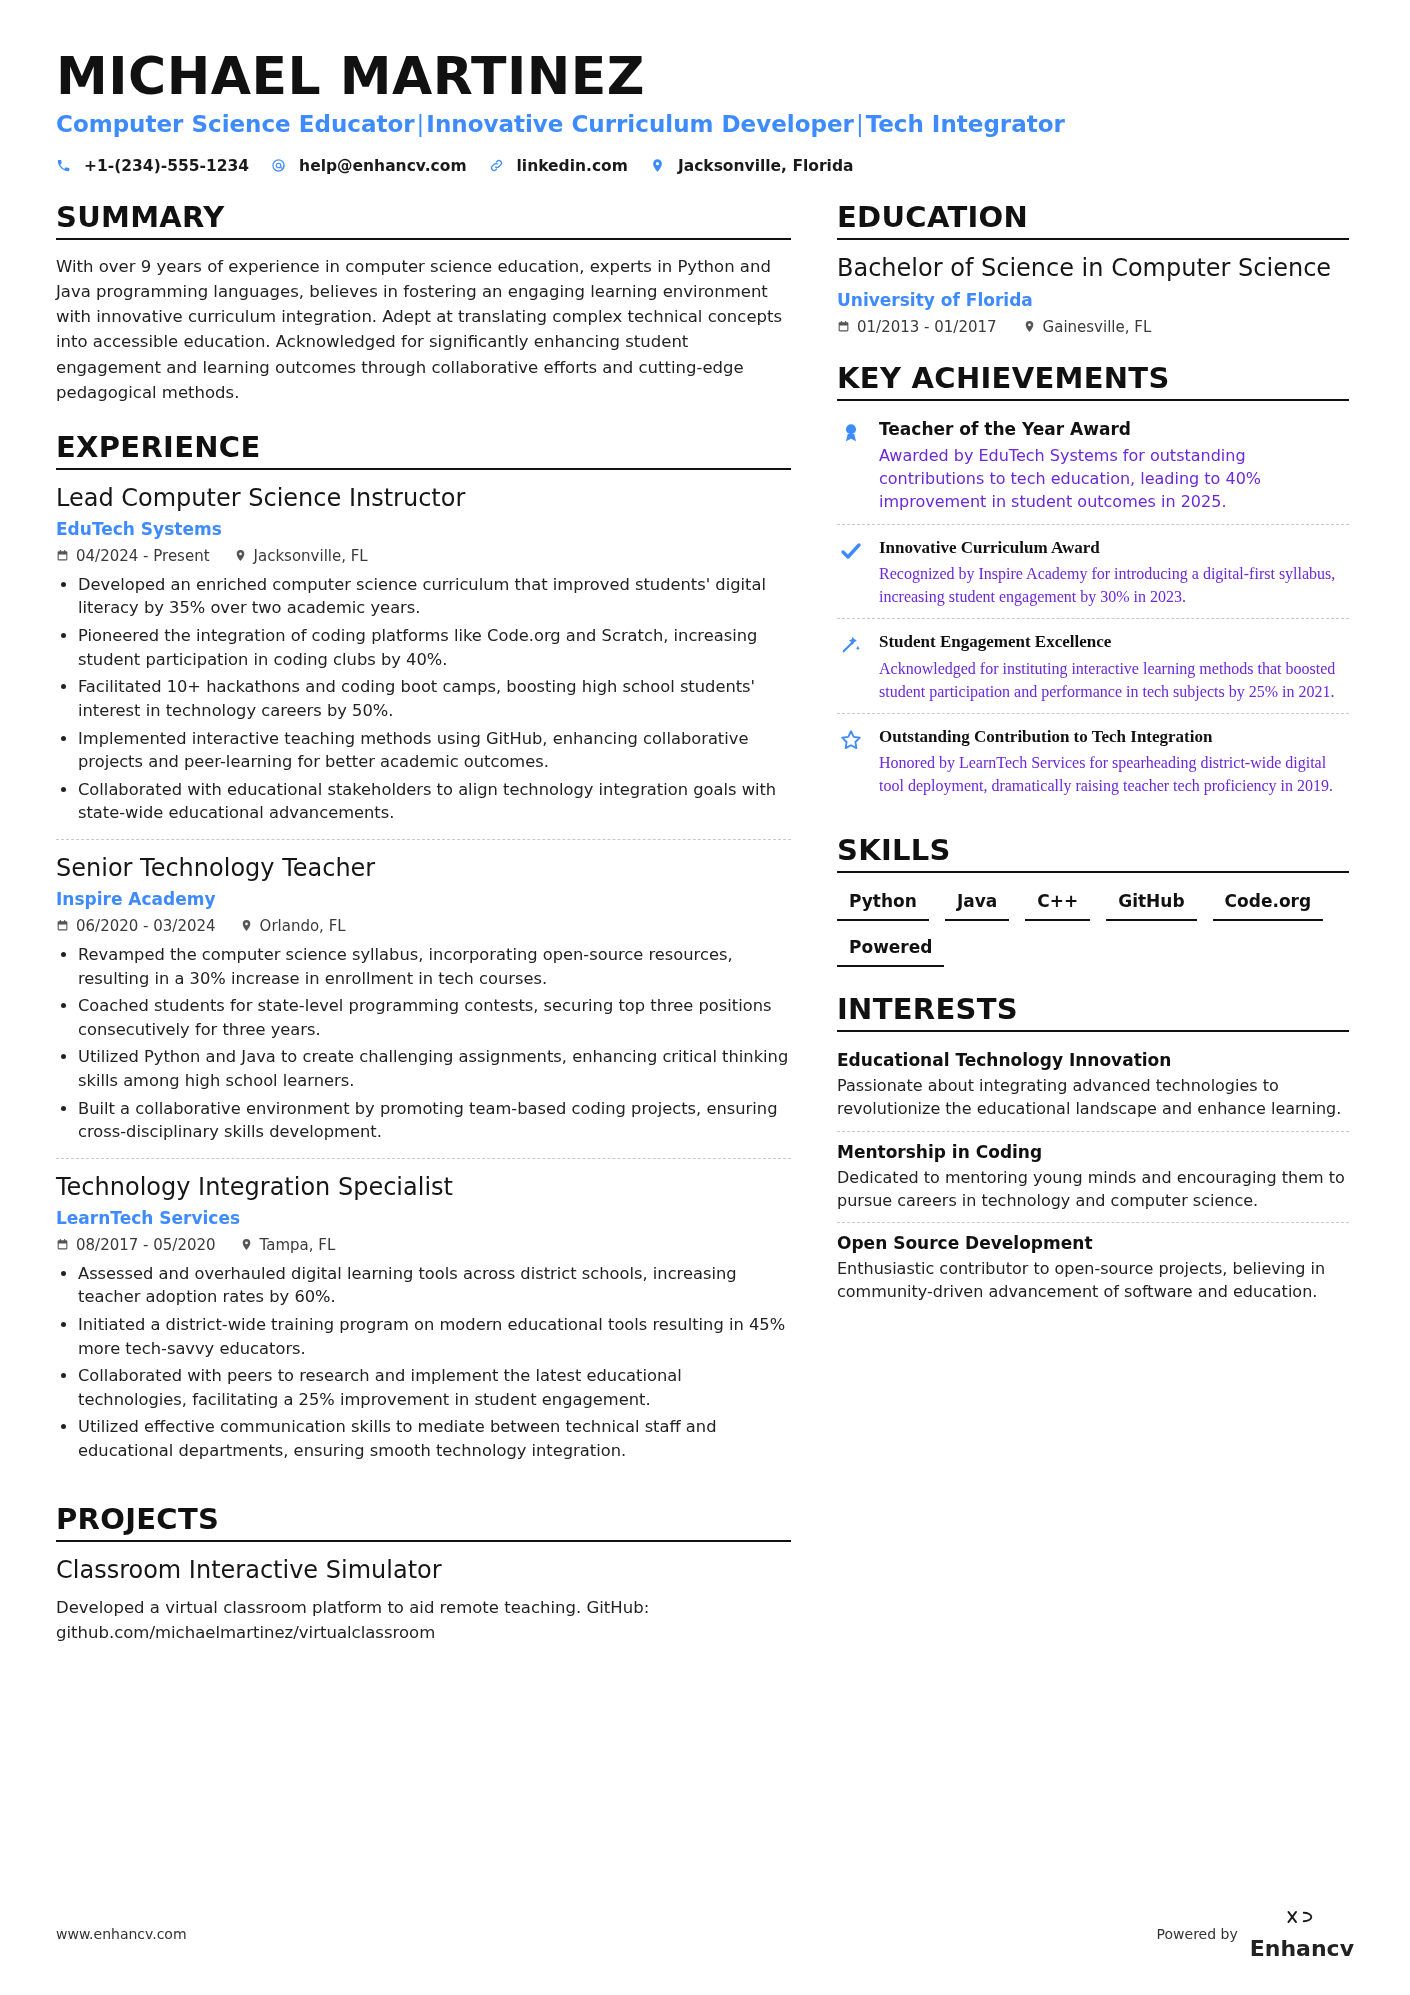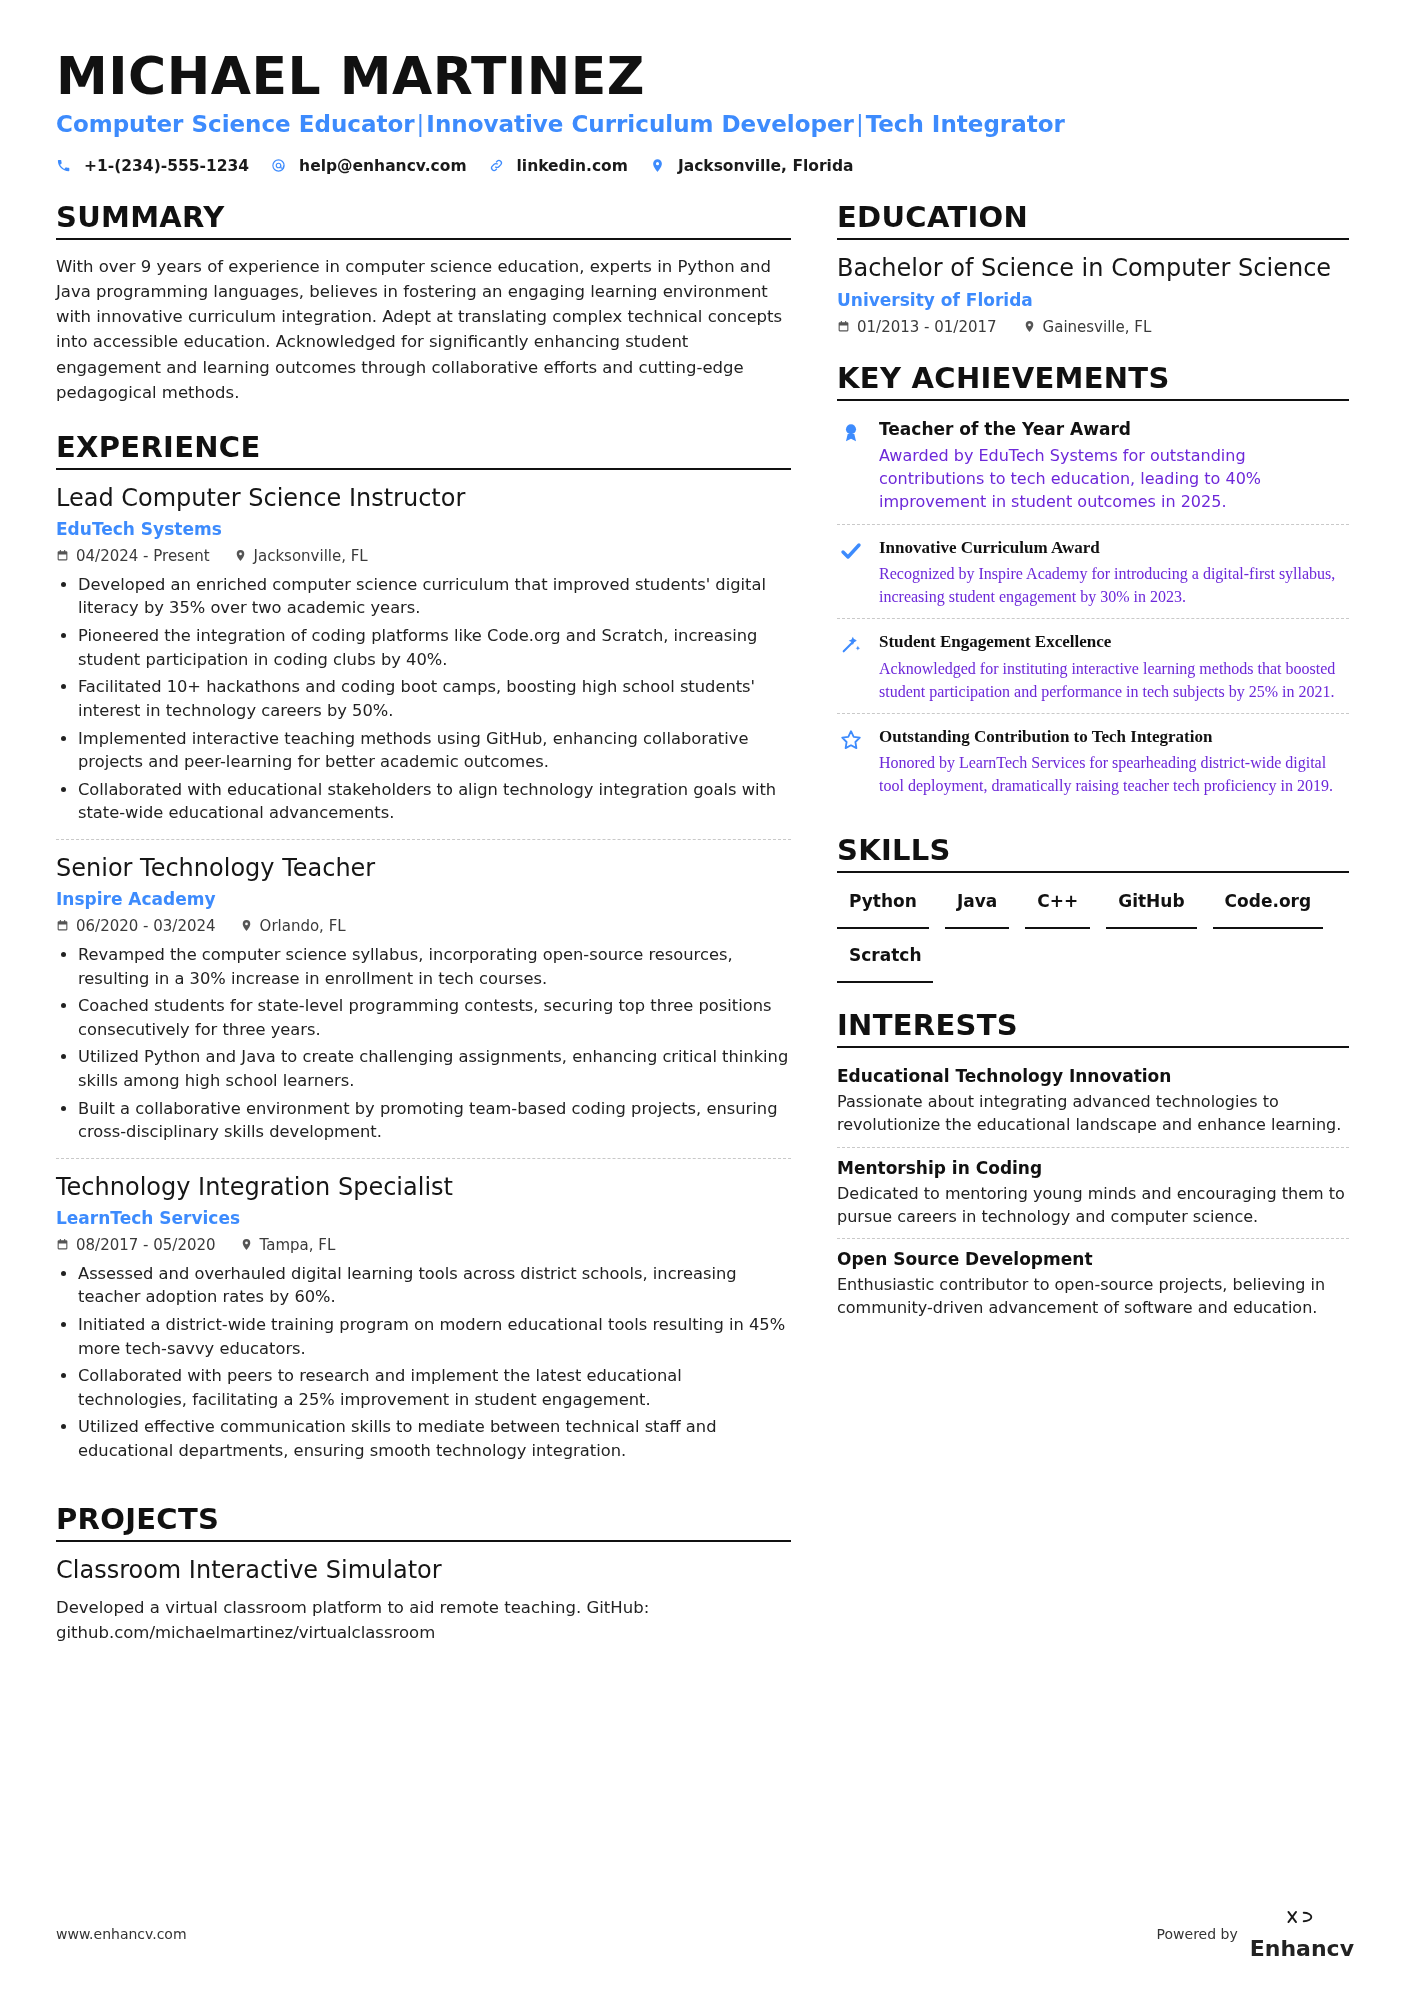--- a/index.html
+++ b/index.html
@@ -148,21 +148,21 @@
   .ach-body { flex: 1; }
   .ach-title { font-size: 17px; font-weight: 700; color: #111; margin: 0 0 4px 0; line-height: 1.25; }
   .ach-desc { font-size: 16px; line-height: 1.45; color: #6d28d9; }
 
   
   .skills { display: flex; flex-wrap: wrap; gap: 12px 16px; }
   .skill {
     font-size: 17px;
     font-weight: 700;
     color: #111;
-    padding: 4px 12px 16px 12px;
+    padding: 4px 12px 8px 12px;
     border-bottom: 2px solid #111;
   }
 
   
   .interest { padding: 4px 0 10px 0; }
   .interest + .interest { border-top: 1px dashed #c9c9c9; padding-top: 10px; }
   .interest-title { font-size: 17px; font-weight: 700; color: #111; margin: 0 0 4px 0; }
   .interest-desc { font-size: 16px; line-height: 1.45; color: #222; }
 
   
@@ -425,21 +425,21 @@
 
       <div class="section">
         <h2 class="sec-title">SKILLS</h2>
         <hr class="sec-rule">
         <div class="skills">
           <span class="skill">Python</span>
           <span class="skill">Java</span>
           <span class="skill">C++</span>
           <span class="skill">GitHub</span>
           <span class="skill">Code.org</span>
-          <span class="skill">Scratch</span>
+          <span class="skill">Powered</span>
         </div>
       </div>
 
       <div class="section">
         <h2 class="sec-title">INTERESTS</h2>
         <hr class="sec-rule">
         <div class="interest">
           <div class="interest-title">Educational Technology Innovation</div>
           <div class="interest-desc">Passionate about integrating advanced technologies to revolutionize the educational landscape and enhance learning.</div>
         </div>

